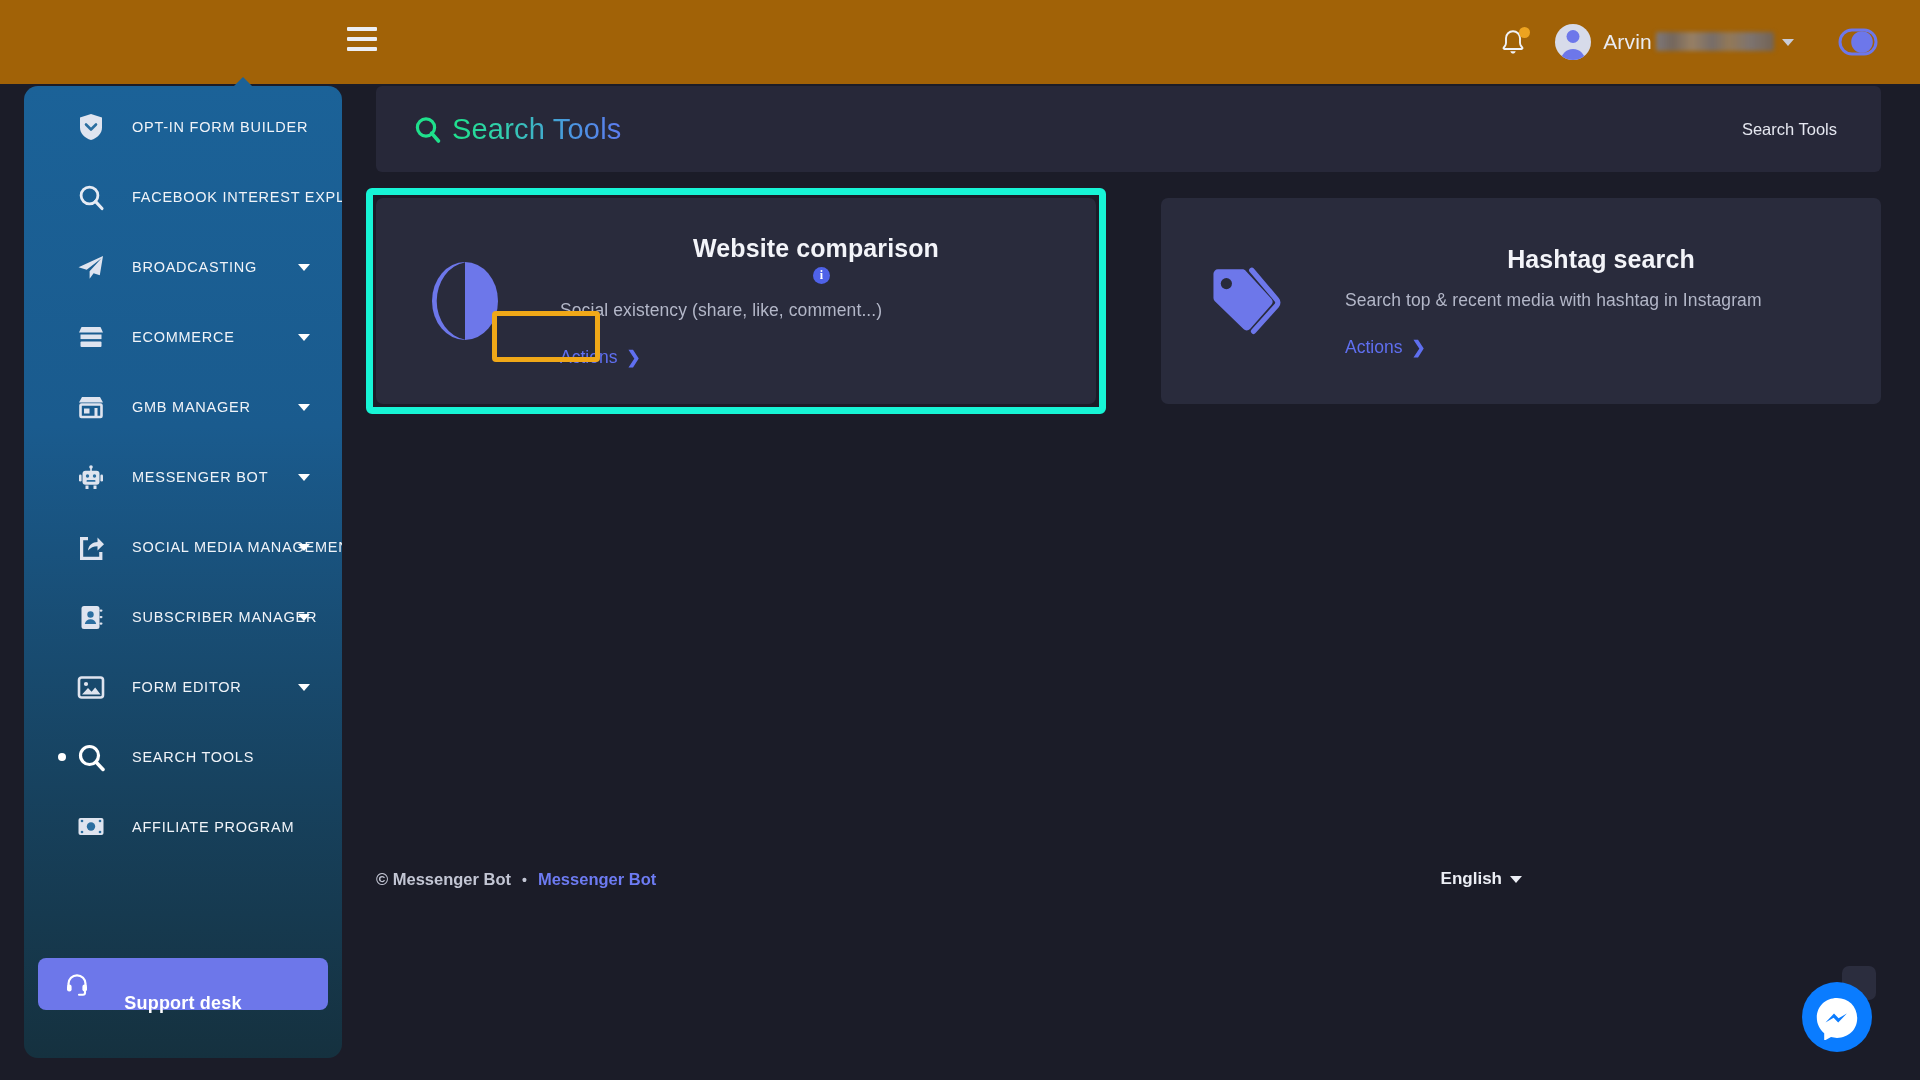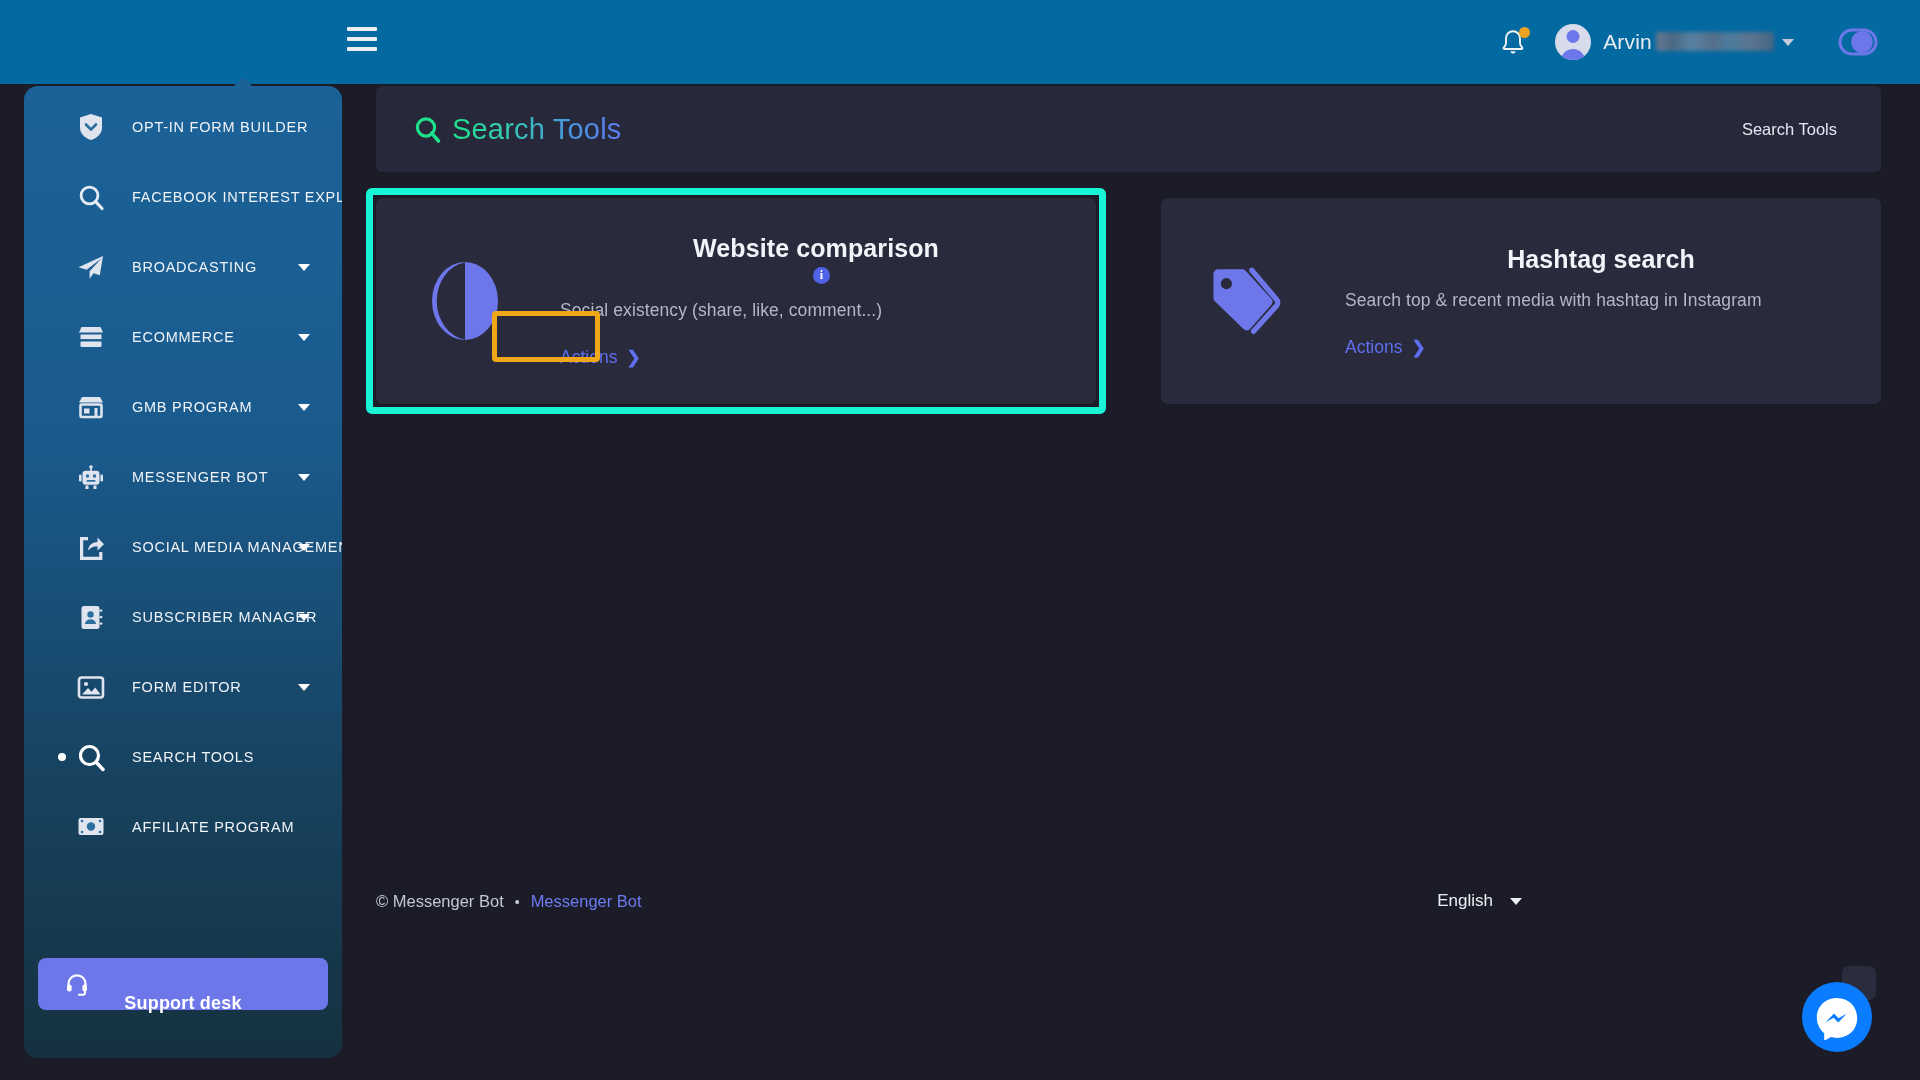--- a/index.html
+++ b/index.html
@@ -12,21 +12,21 @@
   #app {
     position: relative;
     width: 1920px; height: 1080px;
     background: #1b1c28;
   }
 
   
   .topbar {
     position: absolute; left: 0; top: 0;
     width: 1920px; height: 84px;
-    background: #0369a1;
+    background: #a16207;
     display: flex; align-items: center;
   }
   .hamburger {
     position: absolute; left: 347px; top: 27px;
     width: 30px; height: 24px;
     display: flex; flex-direction: column; justify-content: space-between;
     cursor: pointer;
   }
   .hamburger span {
     display: block; height: 4px; width: 30px;
@@ -217,34 +217,34 @@
   }
   .hl-action {
     position: absolute; left: 116px; top: 113px;
     width: 108px; height: 51px;
     border: 5px solid #f0a818; border-radius: 4px;
     pointer-events: none;
   }
 
   
   .footer {
-    position: absolute; left: 348px; top: 862px;
+    position: absolute; left: 348px; top: 840px;
     width: 1572px; height: 78px;
-    display: flex; align-items: center;
+    display: flex; align-items: center; font-weight: bold;
   }
   .footer-left {
     position: absolute; left: 28px; top: 50%; transform: translateY(-50%);
     display: flex; align-items: center; gap: 11px;
     color: #c3c6d4; font-size: 16.5px;
   }
   .footer-dot { color: #c3c6d4; font-size: 14px; }
   .footer-link { color: #6d7bf2; cursor: pointer; }
   .footer-lang {
     position: absolute; right: 398px; top: 50%; transform: translateY(-50%);
-    display: flex; align-items: center; gap: 17px;
+    display: flex; align-items: center; gap: 8px;
     color: #eceef5; font-size: 17px; cursor: pointer;
   }
   .lang-caret {
     width: 0; height: 0;
     border-left: 6px solid transparent; border-right: 6px solid transparent;
     border-top: 7px solid #eceef5;
   }
 
   
   .fab-shadow {
@@ -347,21 +347,21 @@
 
     <div class="nav-item">
       <span class="nav-icon">
         <svg width="28" height="26" viewBox="0 0 28 26">
             <path d="M2 8.5L5 3h18l3 5.5z" fill="#dfe4ef"></path>
             <rect x="3.5" y="10.5" width="21" height="12.5" rx="1" fill="none" stroke="#dfe4ef" stroke-width="2.6"></rect>
             <rect x="7" y="14.5" width="5.5" height="5" fill="#dfe4ef"></rect>
             <rect x="17.5" y="14" width="3" height="9" fill="#dfe4ef"></rect>
           </svg>
       </span>
-      <span class="nav-label">GMB PROGRAM</span>
+      <span class="nav-label">GMB MANAGER</span>
       <span class="nav-caret"></span>
     </div>
 
     <div class="nav-item">
       <span class="nav-icon">
         <svg width="28" height="27" viewBox="0 0 28 27">
           <circle cx="14" cy="3" r="1.8" fill="#dfe4ef"></circle>
             <rect x="13.2" y="4" width="1.6" height="3" fill="#dfe4ef"></rect>
           <rect x="5.5" y="6.8" width="17" height="14" rx="3" fill="#dfe4ef"></rect>
           <rect x="2" y="10.5" width="2.6" height="7" rx="1.3" fill="#dfe4ef"></rect>

